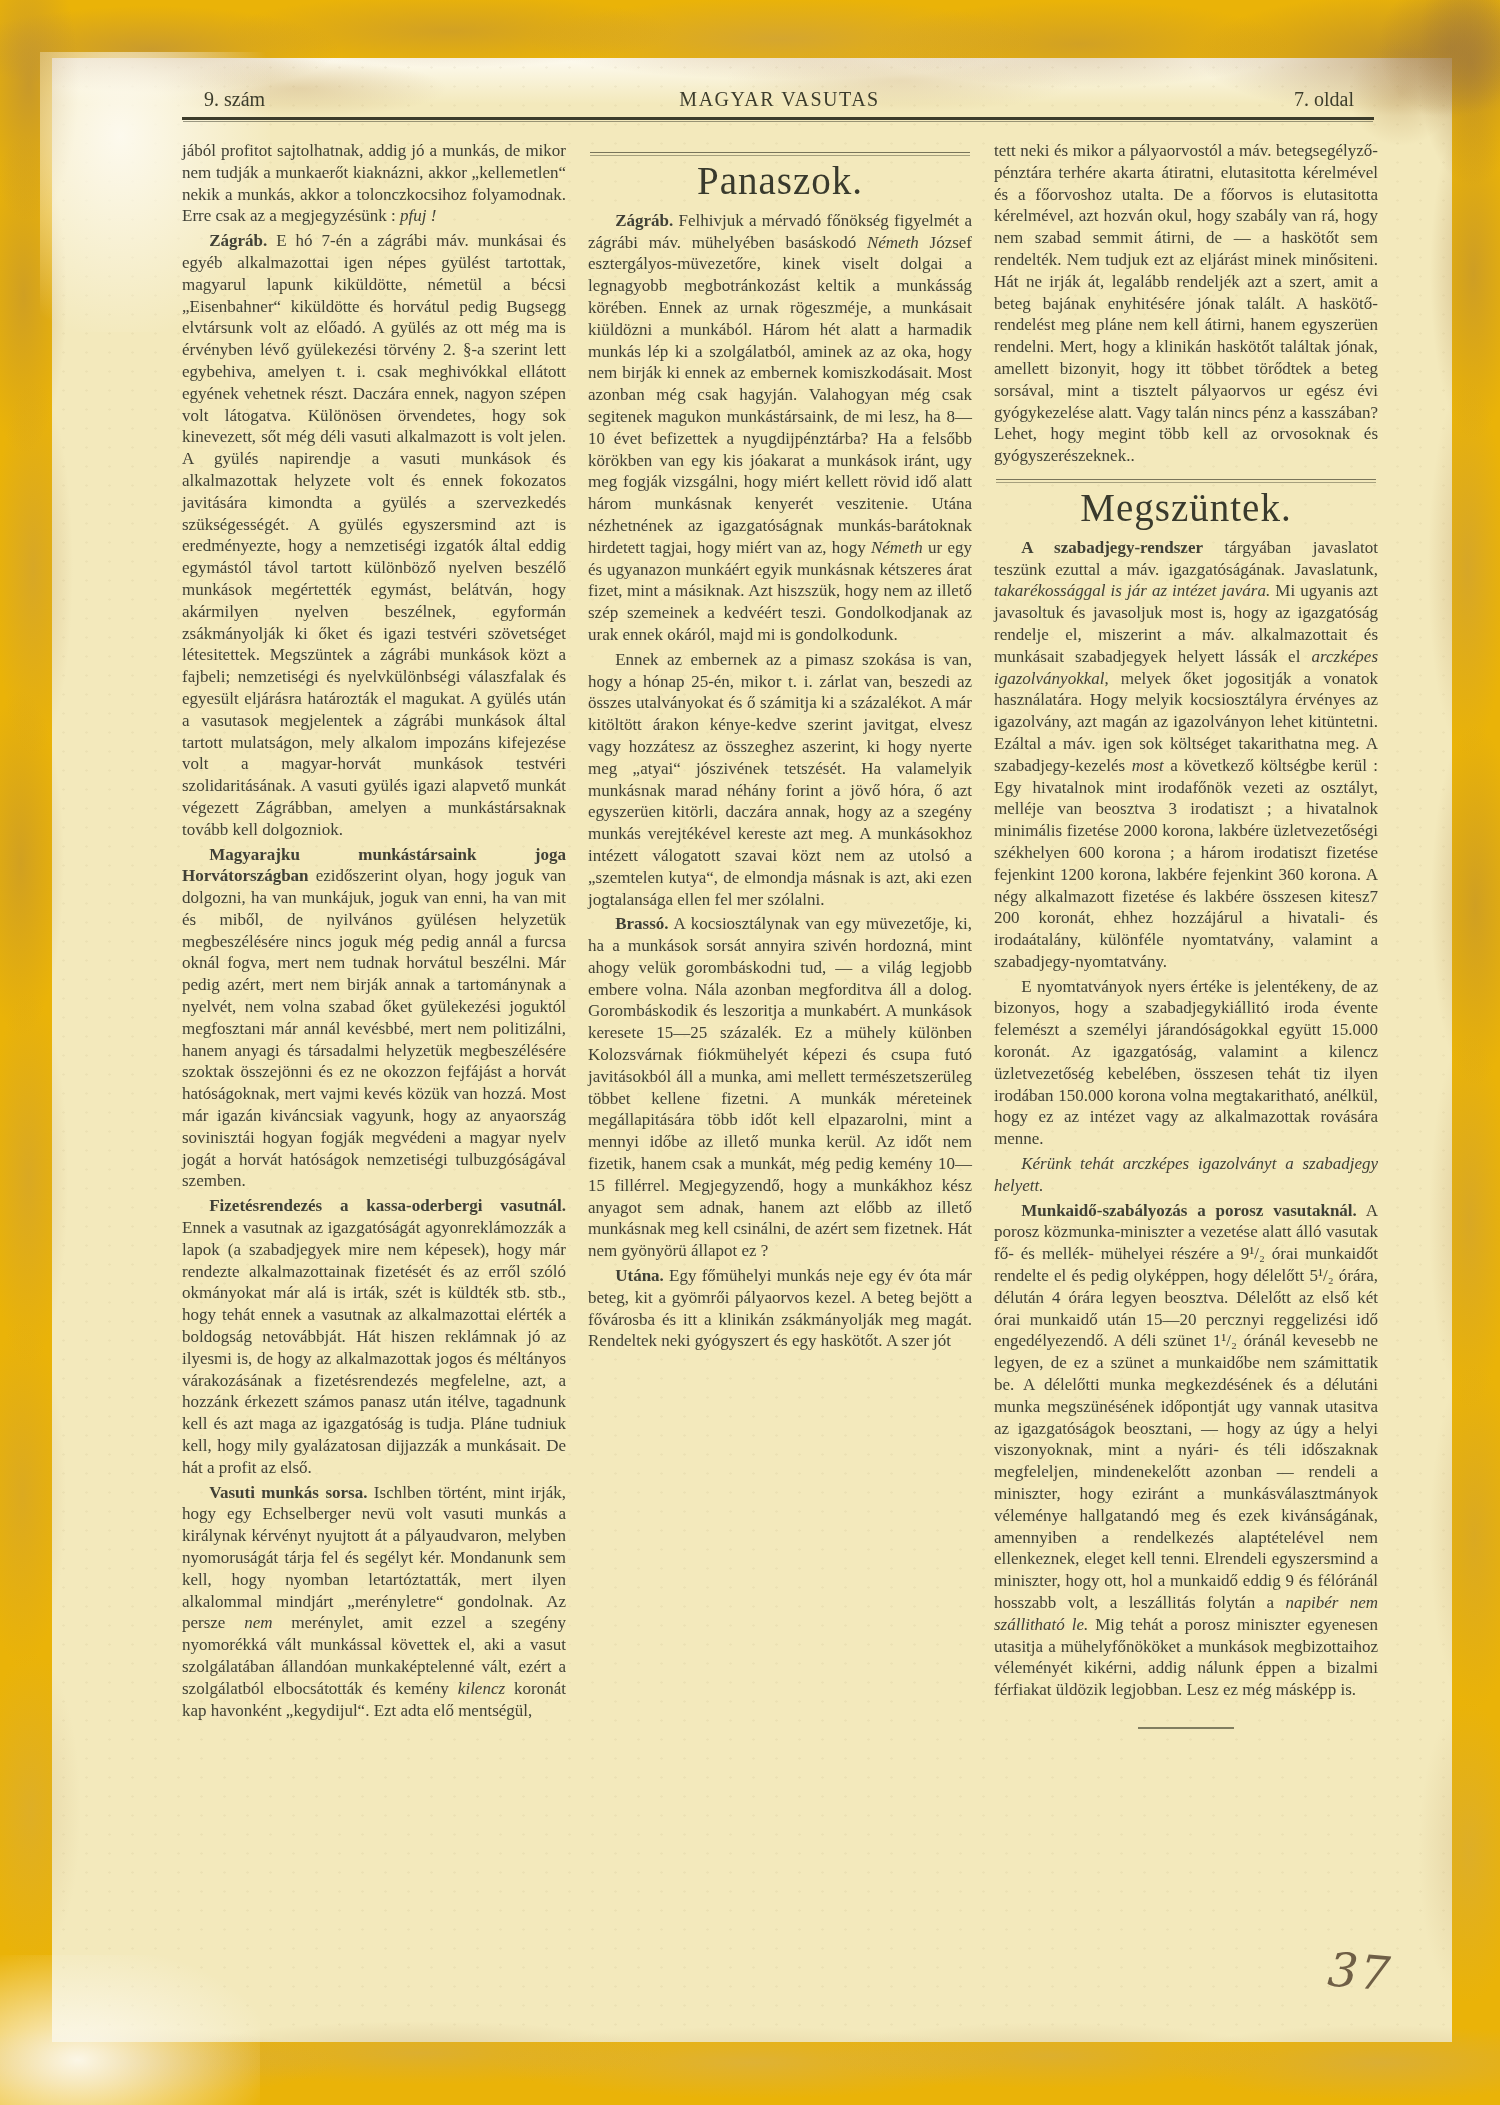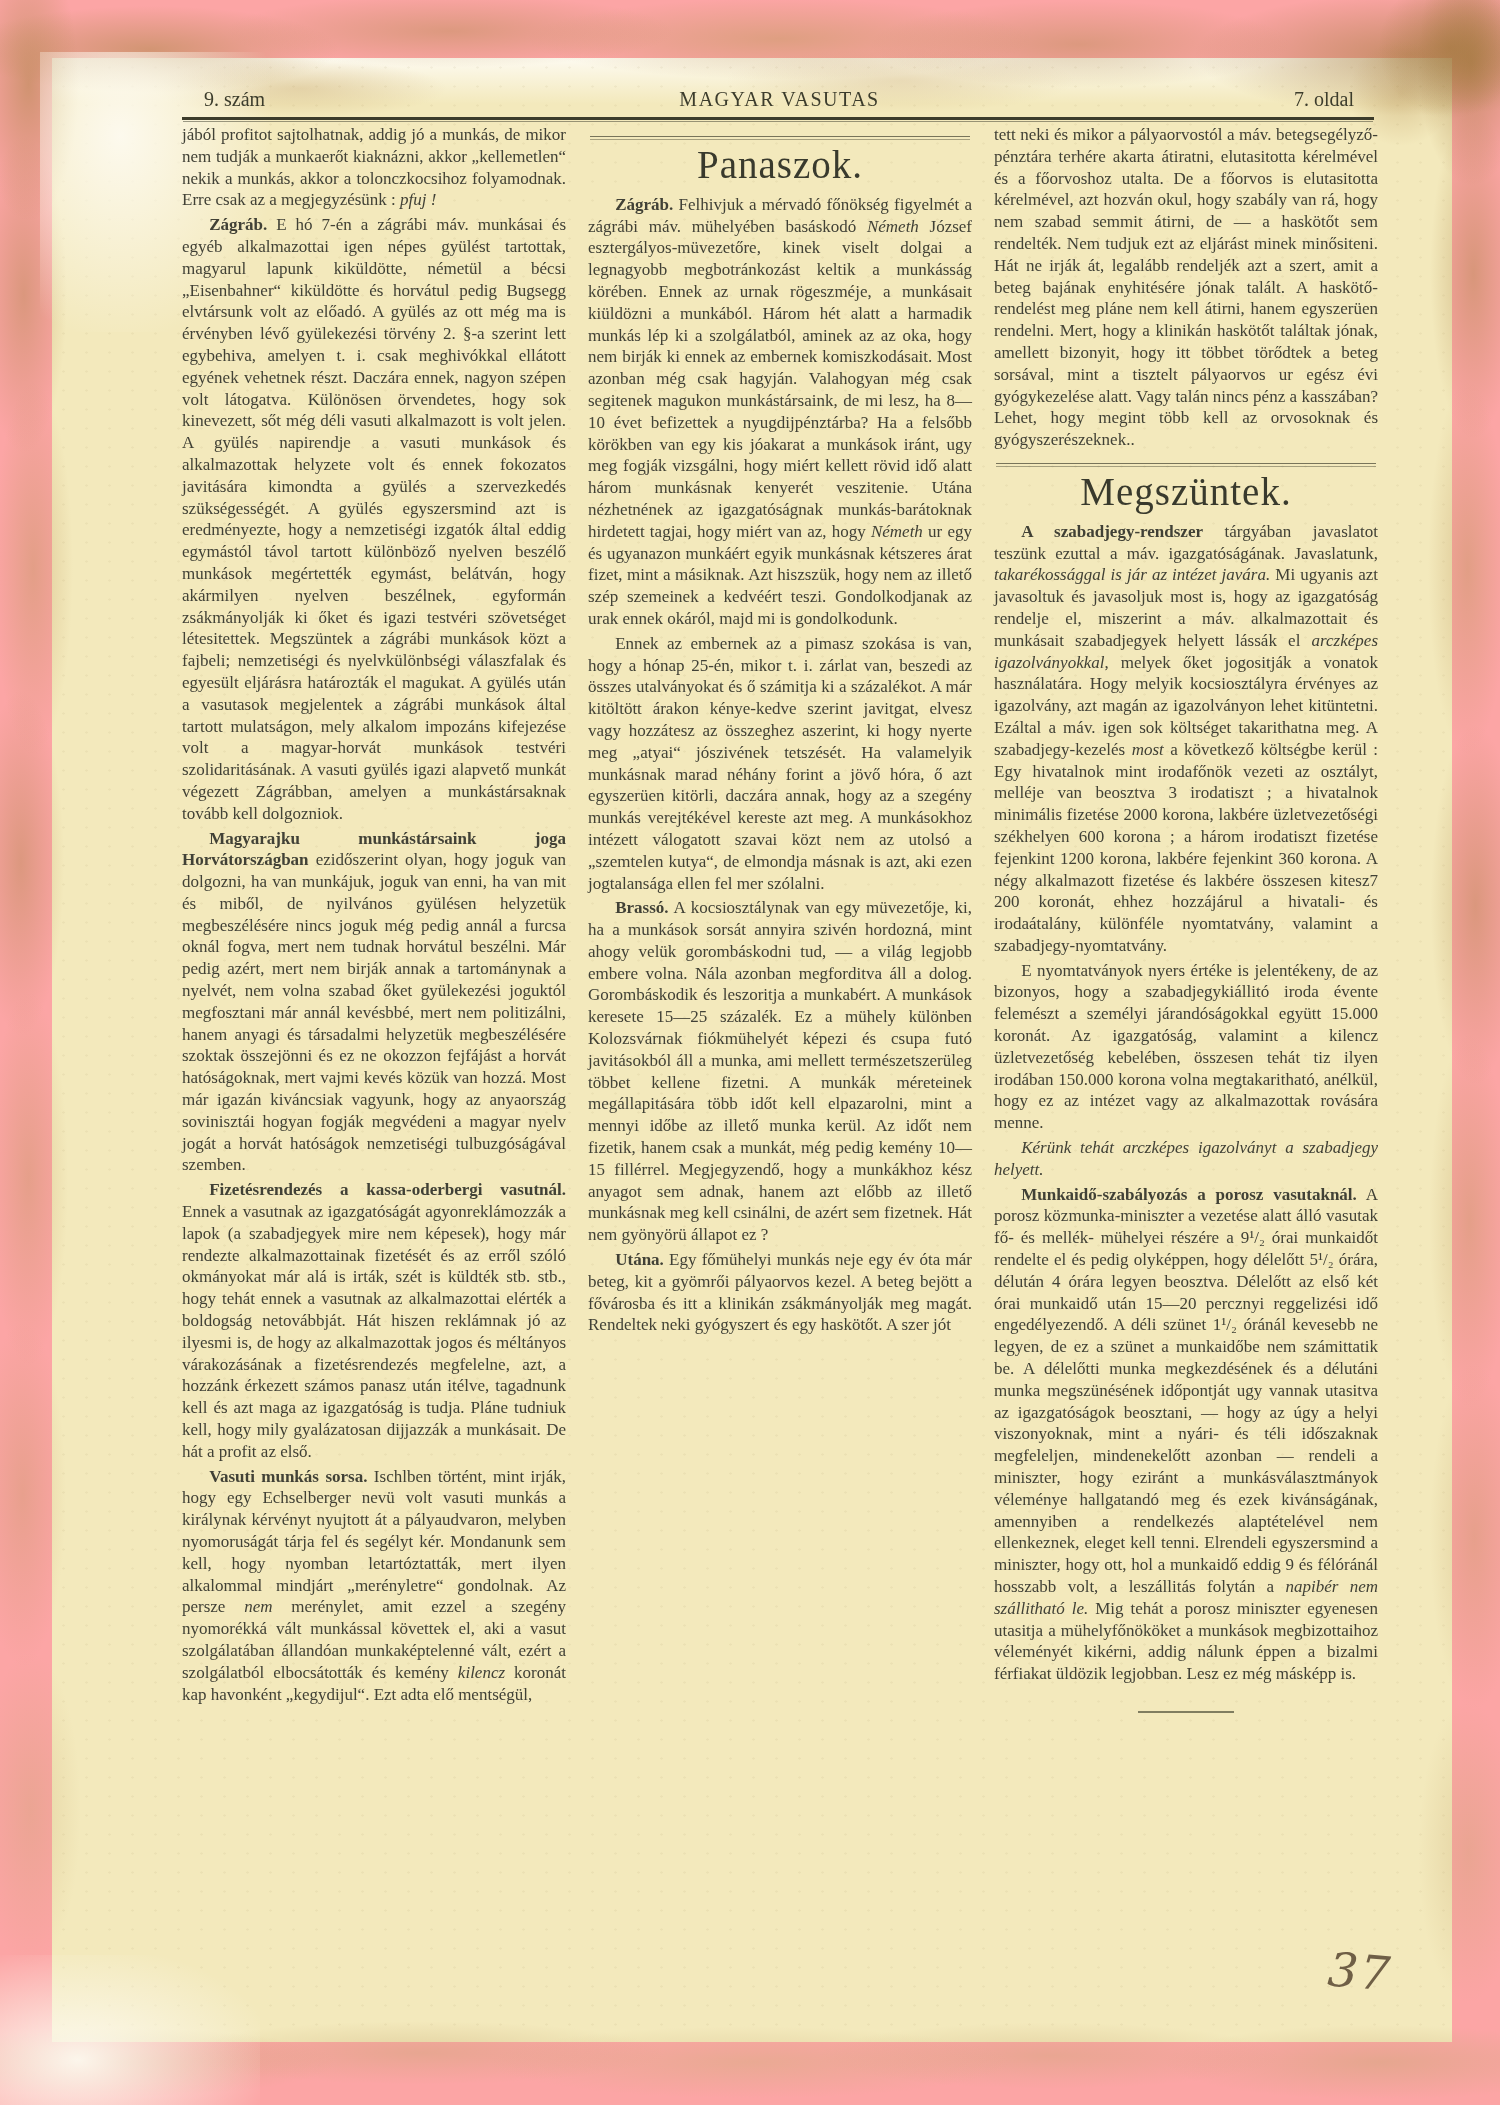--- a/index.html
+++ b/index.html
@@ -1,17 +1,17 @@
 <!DOCTYPE html>
 <html><head>
 <meta charset="utf-8">
 <style>
   html,body{margin:0;padding:0;}
   body{width:1500px;height:2105px;font-family:"Liberation Serif","DejaVu Serif",serif;}
-  .page{position:relative;width:1500px;height:2105px;overflow:hidden;background:#fca5a5;}
+  .page{position:relative;width:1500px;height:2105px;overflow:hidden;background:#eab308;}
   .paper{position:absolute;left:52px;top:58px;width:1400px;height:1984px;background:#f3e9bc;}
   .paper::after{content:"";position:absolute;inset:0;
     background-image:radial-gradient(rgba(130,105,60,.07) 1px, transparent 1.6px);
     background-size:23px 19px;}
   .paper::before{content:"";position:absolute;left:0;top:0;right:0;height:46px;
     background:linear-gradient(#fdfaf0,rgba(253,250,240,0));}
   .stain{position:absolute;pointer-events:none;}
   .stain-top{left:0;top:0;width:100%;height:130px;background:
     radial-gradient(ellipse 270px 62px at 10% 38%, rgba(176,136,74,.55), transparent 70%),
     radial-gradient(ellipse 320px 52px at 30% 24%, rgba(176,136,74,.42), transparent 70%),
@@ -52,21 +52,21 @@
 
   .masthead{position:absolute;left:182px;top:88px;width:1192px;display:flex;
     justify-content:space-between;align-items:baseline;padding:0;box-sizing:border-box;
     color:#3c3c2c;font-size:20px;}
   .masthead .issue{padding-left:22px;}
   .masthead .title{font-size:20px;letter-spacing:1.5px;}
   .masthead .pageno{padding-right:20px;}
   .head-rule{position:absolute;left:182px;top:117px;width:1192px;height:3px;background:#3c3c2b;
     box-shadow:0 3px 0 -1px rgba(60,60,43,.5);}
 
-  .columns{position:absolute;left:182px;top:124px;width:1196px;display:flex;gap:22px;}
+  .columns{position:absolute;left:182px;top:140px;width:1196px;display:flex;gap:22px;}
   .col{flex:1 1 0;color:#414136;font-size:17px;line-height:21.8px;}
   .para{margin:0 0 3px;text-align:justify;}
   .para.indent{text-indent:1.6em;}
   .lead{font-weight:bold;}
   .ital{font-style:italic;}
   .section-heading{font-size:39px;font-weight:normal;text-align:center;
     margin:14px 0 18px;letter-spacing:1px;color:#393a2d;}
   .rule{height:2px;border-top:1px solid rgba(90,88,66,.8);border-bottom:1px solid rgba(90,88,66,.5);
     margin:12px 2px 6px;}
   .rule.short{width:96px;height:0;border-bottom:0;border-top:2px solid rgba(90,88,66,.75);

